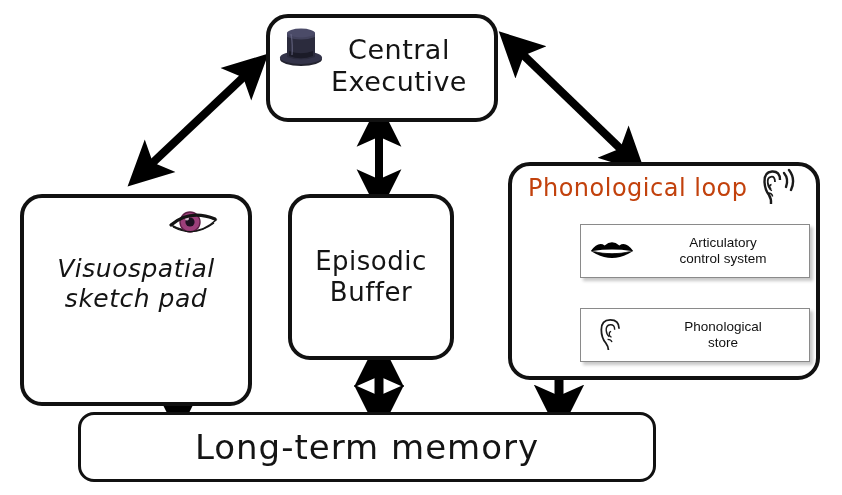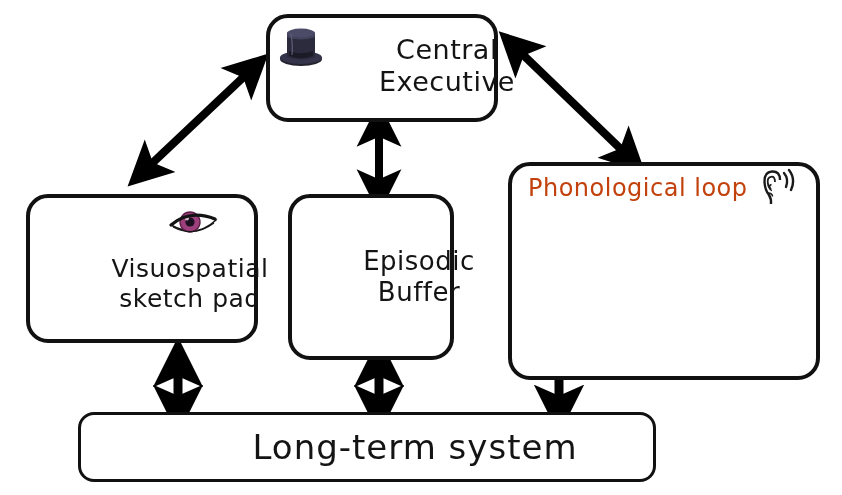--- a/index.html
+++ b/index.html
@@ -35,43 +35,43 @@
   .node-label {
     position: absolute;
     left: 0;
     width: 100%;
     text-align: center;
     font-family: "DejaVu Sans", sans-serif;
     color: #141414;
     line-height: 1.18;
     letter-spacing: 0.5px;
     white-space: pre-line;
-    margin-left: 48px;
   }
 
   
   #central-executive {
     left: 266px;
     top: 14px;
     width: 232px;
     height: 108px;
   }
   #central-executive .node-label {
     top: 16px;
     font-size: 27px;
     padding-left: 34px;
     box-sizing: border-box;
   }
 
   
   #visuospatial-sketchpad {
-    left: 26px;
+    left: 20px;
     top: 194px;
     width: 232px;
-    height: 149px;
+    height: 212px;
+    font-style: italic;
   }
   #visuospatial-sketchpad .node-label {
     top: 56px;
     font-size: 25px;
   }
 
   
   #episodic-buffer {
     left: 288px;
     top: 194px;
@@ -231,31 +231,54 @@
 
   <div class="node-box" id="episodic-buffer">
     <div class="node-label">Episodic
 Buffer</div>
   </div>
 
   <div class="node-box" id="phonological-loop">
 
     <div class="loop-title">Phonological loop</div>
 
-
+    <div class="sub-box" id="articulatory-control-system">
+      <div class="sub-icon">
+        <svg viewBox="0 0 50 30" width="46" height="28" xmlns="http://www.w3.org/2000/svg">
+          <path d="M2 15 Q10 4 17 9 Q25 2 33 9 Q40 4 48 15 Q25 22 2 15 Z" fill="#000000"></path>
+          <path d="M2 15 Q25 30 48 15 Q25 21 2 15 Z" fill="#000000"></path>
+          <path d="M4 15 Q25 20 46 15 Q25 12 4 15 Z" fill="#ffffff"></path>
+        </svg>
+      </div>
+      <div class="sub-text">Articulatory
+control system</div>
+    </div>
+
+    <div class="sub-box" id="phonological-store">
+      <div class="sub-icon">
+        <svg viewBox="0 0 36 40" width="32" height="36" xmlns="http://www.w3.org/2000/svg">
+          <path d="M26 13 Q26 3 16 3 Q6 3 6 14 Q6 23 11 29 Q14 33 14 37" fill="none" stroke="#1a1a1a" stroke-width="2"></path>
+          <path d="M21 14 Q21 8 16 8.5 Q11 9 11.5 15 Q12 20 15 22" fill="none" stroke="#1a1a1a" stroke-width="1.6"></path>
+          <path d="M17 16 Q14.5 16.5 15 19.5 Q15.4 22 17.5 22.5" fill="none" stroke="#1a1a1a" stroke-width="1.4"></path>
+          <path d="M13 25 Q17 25 18 28" fill="none" stroke="#1a1a1a" stroke-width="1.4"></path>
+        </svg>
+      </div>
+      <div class="sub-text">Phonological
+store</div>
+    </div>
   </div>
 
   <div class="icon-abs" id="ear-loop-icon">
     <svg viewBox="0 0 36 40" width="36" height="40" xmlns="http://www.w3.org/2000/svg">
       <path d="M20 12 Q20 3 12 3.5 Q4 4 4.5 14 Q5 22 9 27 Q11.5 31 11 36" fill="none" stroke="#1a1a1a" stroke-width="2.4"></path>
       <path d="M15 14 Q15 8 11 8.8 Q7 9.6 7.8 15 Q8.4 19.5 11 21.5" fill="none" stroke="#1a1a1a" stroke-width="1.8"></path>
       <path d="M11.5 16.5 Q9.2 17 9.6 19.8 Q10 22 12 22.6" fill="none" stroke="#1a1a1a" stroke-width="1.5"></path>
       <path d="M8 25 Q12 25 12.6 28.5" fill="none" stroke="#1a1a1a" stroke-width="1.5"></path>
       <path d="M24 5 Q29 11 26 19" fill="none" stroke="#1a1a1a" stroke-width="2.4" stroke-linecap="round"></path>
       <path d="M29 2 Q36 11 31 22" fill="none" stroke="#1a1a1a" stroke-width="2.4" stroke-linecap="round"></path>
     </svg>
   </div>
 
   <div class="node-box" id="long-term-memory">
-    <div class="node-label">Long-term system</div>
+    <div class="node-label">Long-term memory</div>
   </div>
 
 </div>
 
 </body></html>

